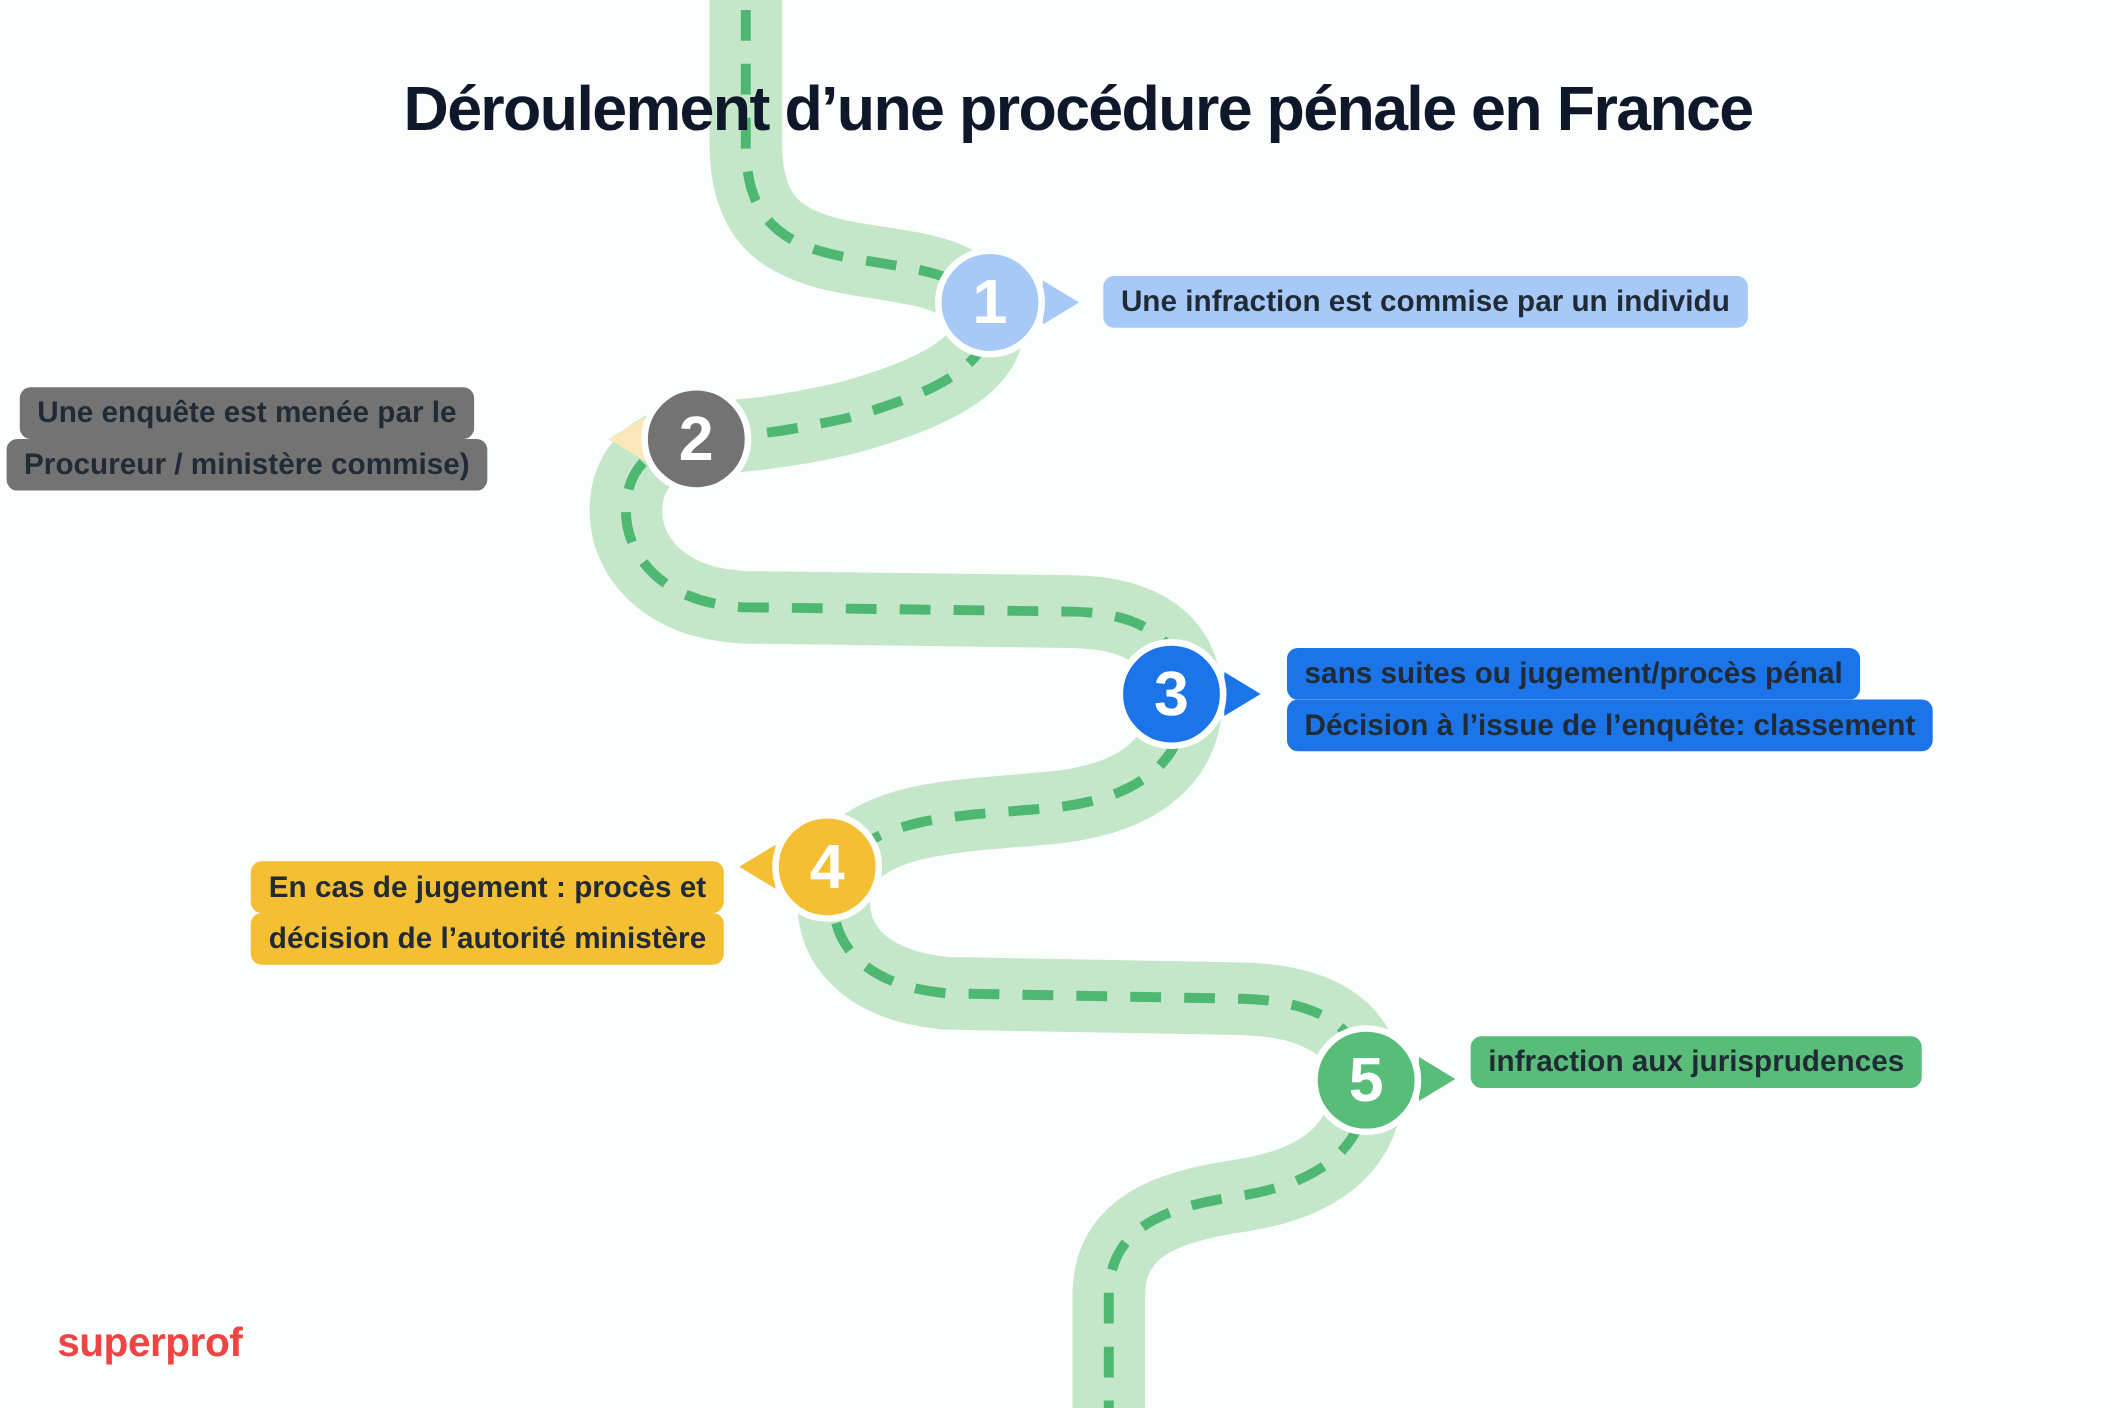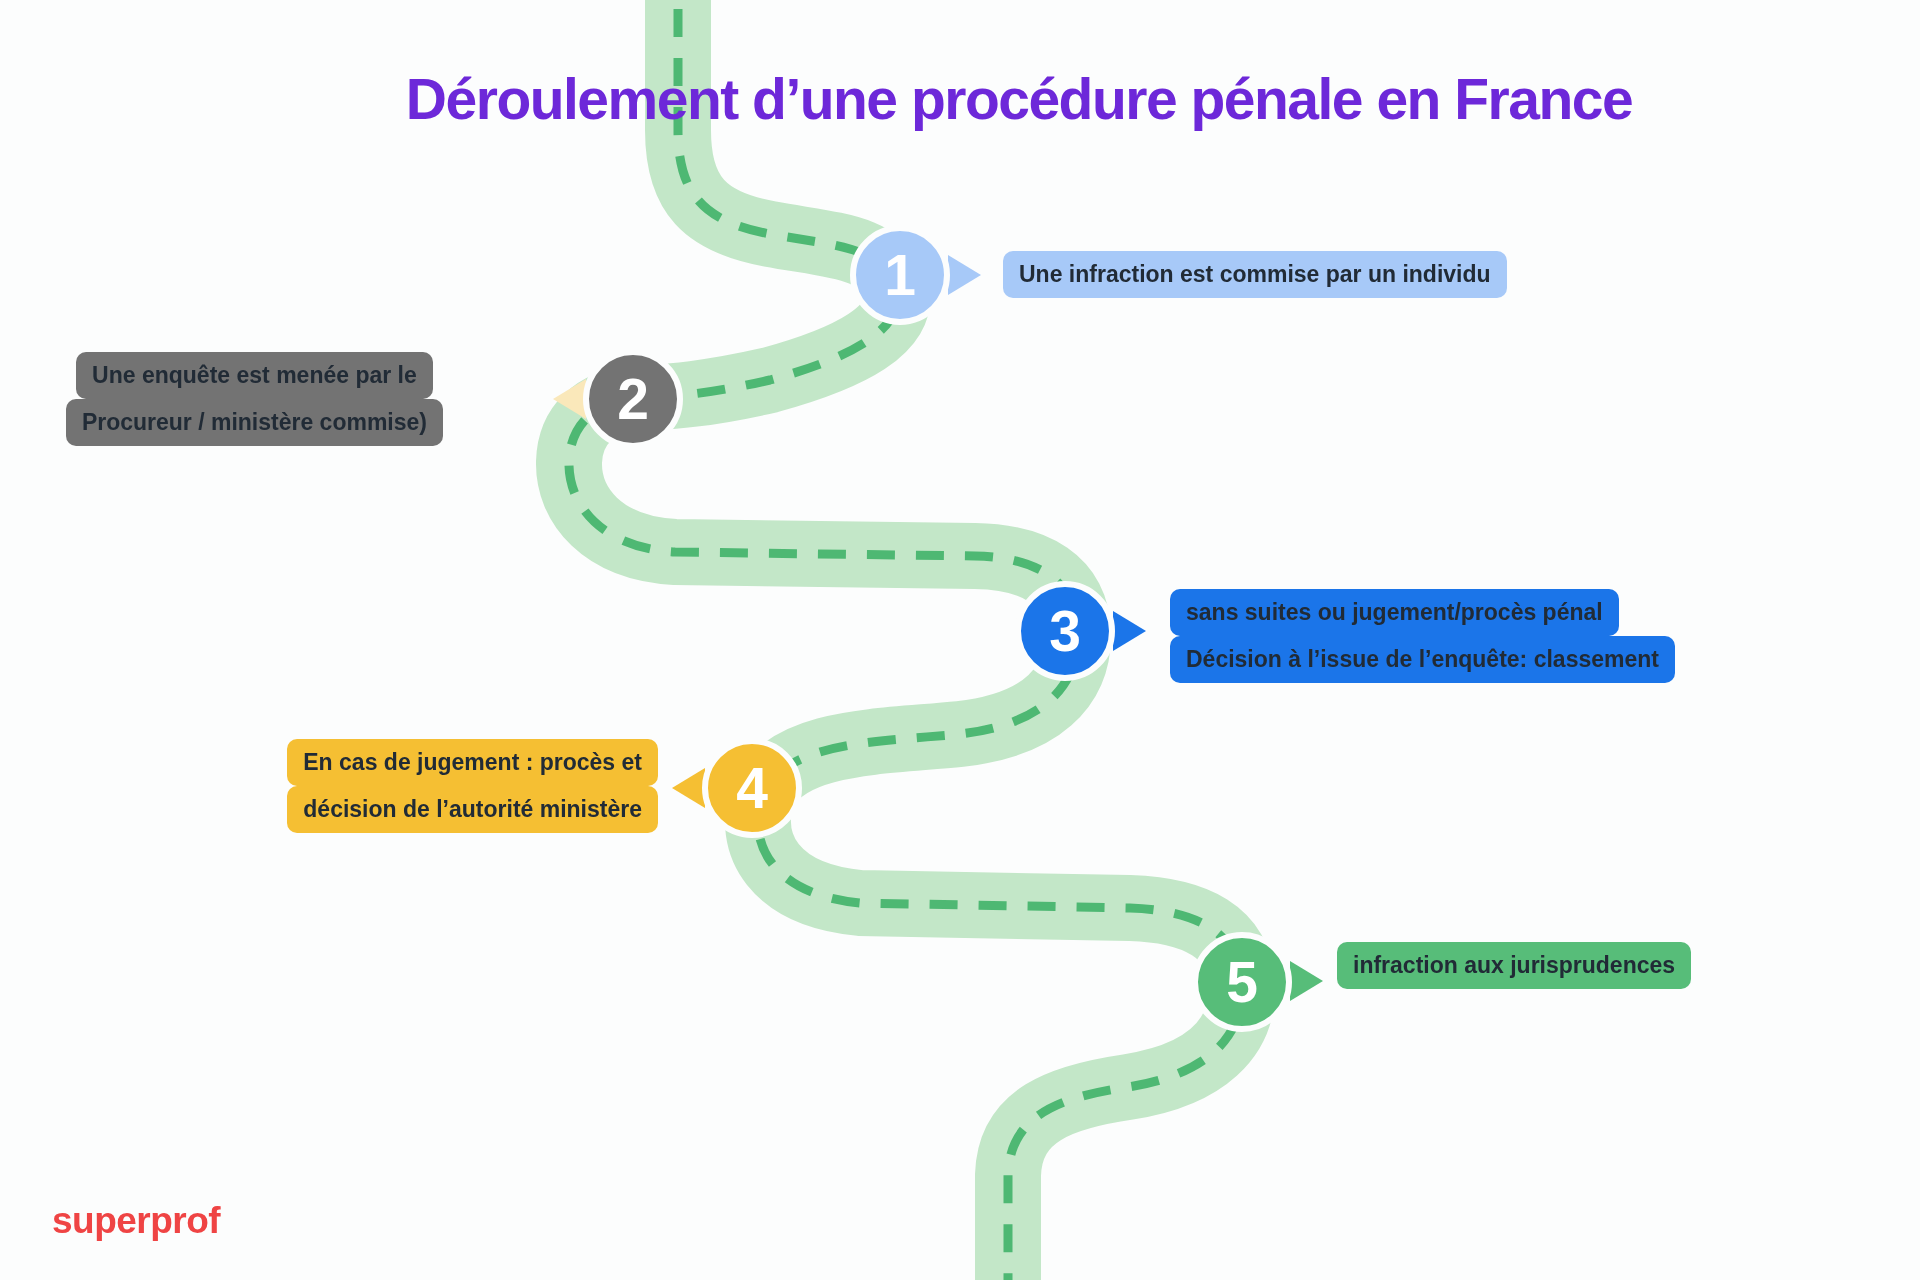--- a/index.html
+++ b/index.html
@@ -4,39 +4,39 @@
 <style>
   html,body{margin:0;padding:0;background:#ffffff;}
   .canvas{
     position:relative;width:1920px;height:1280px;overflow:hidden;
     background:#fcfdfd;font-family:"Liberation Sans",sans-serif;
   }
   .road-svg{position:absolute;left:0;top:0;z-index:1;}
   .page-title{
     position:absolute;top:66px;left:980px;transform:translateX(-50%);
     z-index:2;font-size:57px;font-weight:700;letter-spacing:-1.5px;
-    color:#6d28d9;white-space:nowrap;margin-left:39px;
+    color:#0f172a;white-space:nowrap;
   }
   .step-circle{
     position:absolute;z-index:4;width:100px;height:100px;border-radius:50%;
     border:6px solid #fcfdfd;box-sizing:border-box;
     display:flex;align-items:center;justify-content:center;
   }
   .step-num{color:#ffffff;font-size:57px;font-weight:700;line-height:1;}
   .pointer{position:absolute;z-index:3;width:0;height:0;
     border-top:20px solid transparent;border-bottom:20px solid transparent;}
   .pointer.pr{border-left-width:33px;border-left-style:solid;}
   .pointer.pl{border-right-width:33px;border-right-style:solid;}
   .step-label{position:absolute;z-index:5;display:flex;flex-direction:column;}
   .step-label .line{
     height:47px;line-height:47px;padding:0 16px;border-radius:10px;
-    font-size:23px;font-weight:700;color:#212b36;white-space:nowrap;width:max-content;
+    font-size:27px;font-weight:700;color:#212b36;white-space:nowrap;width:max-content;
   }
   .align-left{align-items:flex-start;}
-  .align-right{align-items:flex-end;}
+  .align-right{align-items:flex-end;margin-top:44px;}
   .align-center{align-items:center;}
   .bg-s1{background:#a7c9f8;}
   .bg-s2{background:#737373;}
   .bg-s3{background:#1b75e9;}
   .bg-s4{background:#f5bf33;}
   .bg-s5{background:#57bd79;}
   .ar-s1{border-left-color:#a7c9f8;}
   .ar-s2{border-right-color:#fae8ba;}
   .ar-s3{border-left-color:#1b75e9;}
   .ar-s4{border-right-color:#f5bf33;}

